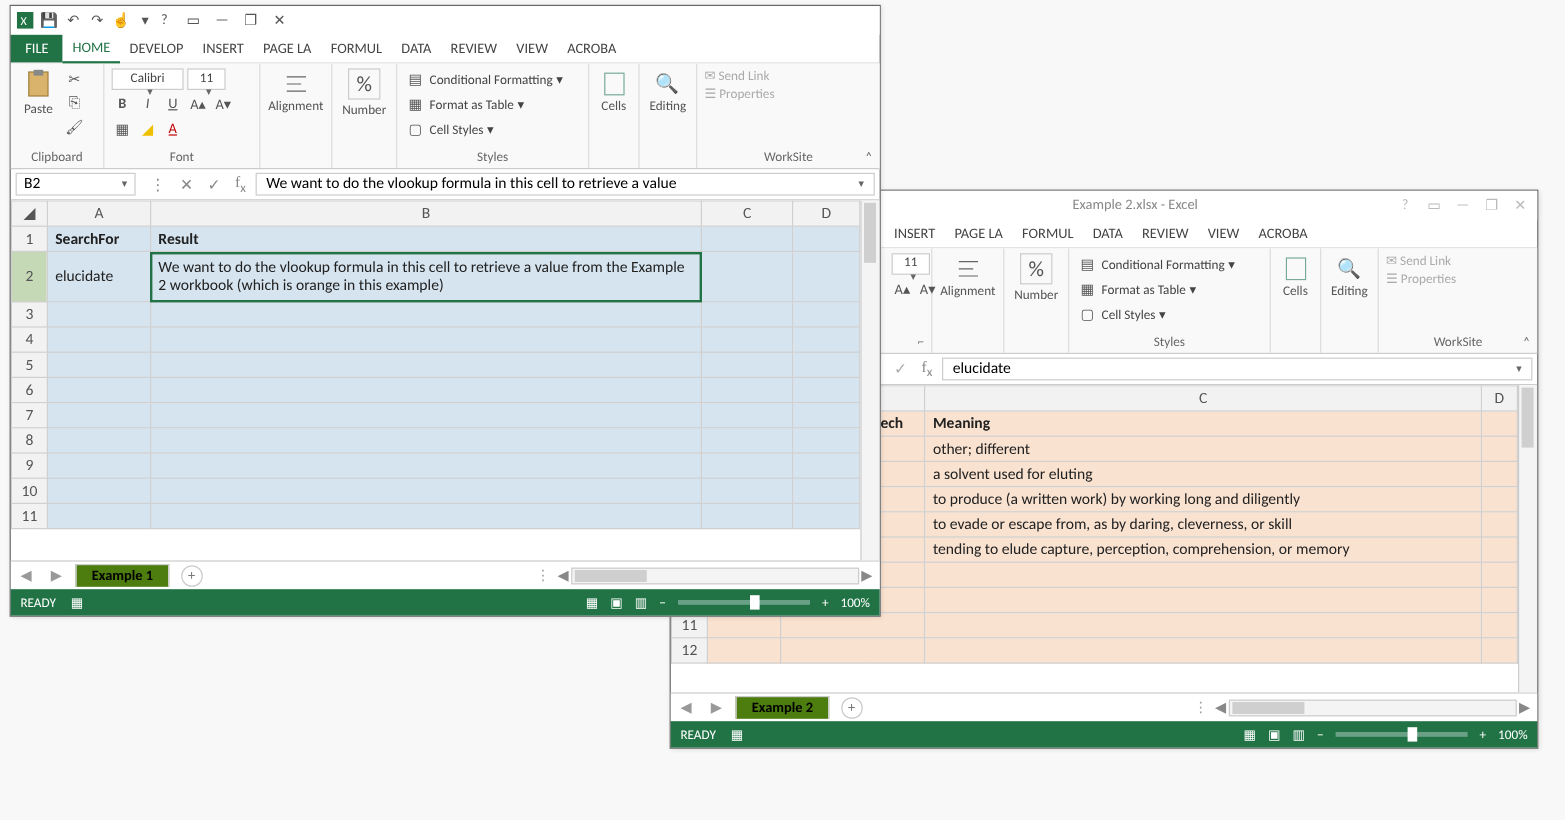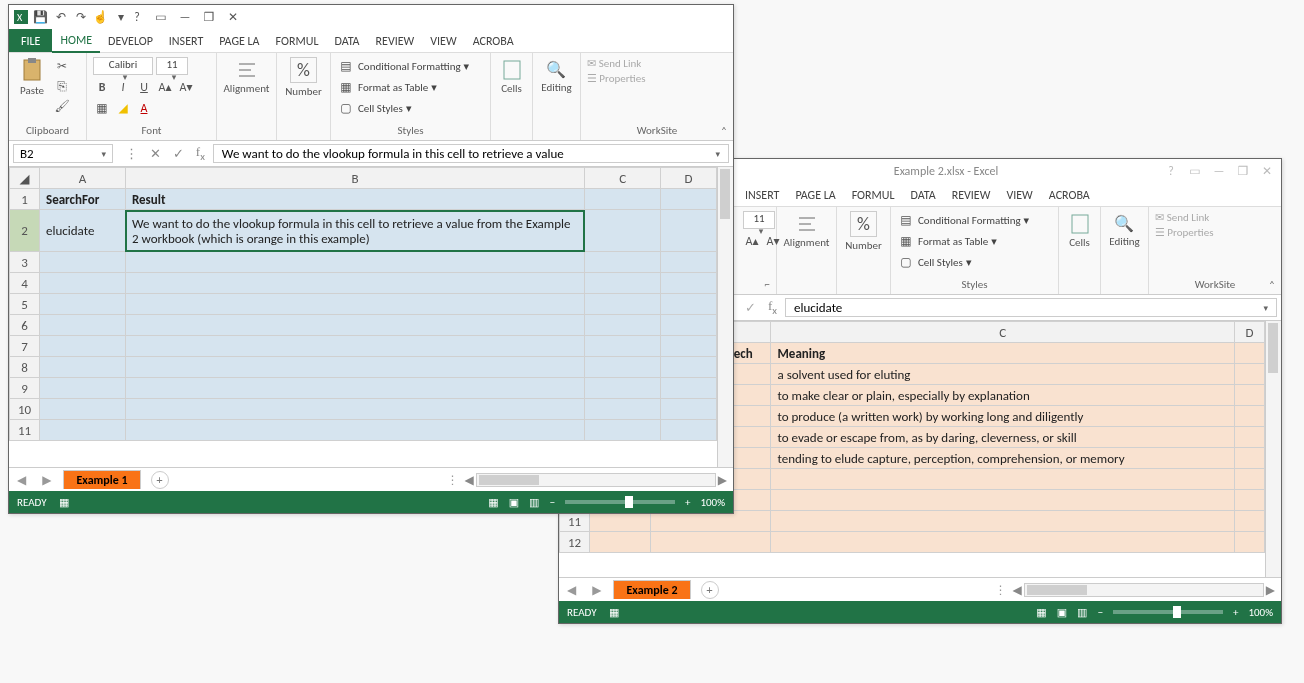--- a/index.html
+++ b/index.html
@@ -36,21 +36,21 @@
   .grid-area { flex:1; display:flex; overflow:hidden; position:relative;}
   .grid-table { border-collapse:collapse; font-size:13px; color:#222; width:100%; }
   .grid-table th, .grid-table td { border:1px solid #d0d0d0; padding:0 6px; height:21px; text-align:left; vertical-align:middle;}
   .grid-table th { background:#f2f2f2; font-weight:normal; text-align:center; color:#555;}
   .grid-table .rowhdr { width:30px; text-align:center; background:#f2f2f2; color:#555;}
   .sheet-blue td.data { background:#d6e4ef; }
   .sheet-orange td.data { background:#f9e2d0; }
   .sel-cell { outline:2px solid #217346; outline-offset:-2px; }
   .sheet-tabs { height:24px; border-top:1px solid #ccc; display:flex; align-items:center; font-size:12px; background:#fff;}
   .sheet-tabs .nav { padding:0 8px; color:#999;}
-  .sheet-tabs .tab { border:1px solid #ccc; border-bottom:none; padding:2px 12px; margin-left:4px; background:#f97316; font-weight:bold;}
+  .sheet-tabs .tab { border:1px solid #ccc; border-bottom:none; padding:2px 12px; margin-left:4px; background:#4d7c0f; font-weight:bold;}
   .sheet-tabs .add { margin-left:10px; border:1px solid #ccc; width:18px; height:18px; border-radius:9px; display:flex; align-items:center; justify-content:center; color:#777;}
   .sheet-tabs .hsbar-wrap { flex:1; display:flex; align-items:center; justify-content:flex-end; padding-right:6px;}
   .hsbar { width:240px; height:14px; border:1px solid #ccc; position:relative; background:#f4f4f4;}
   .hsbar .thumb { position:absolute; left:2px; top:1px; height:10px; width:60px; background:#cfcfcf;}
   .statusbar { height:22px; background:#217346; color:#fff; display:flex; align-items:center; font-size:11px; padding:0 8px; justify-content:space-between;}
   .statusbar .right { display:flex; align-items:center; gap:10px;}
   .zoom-slider { width:110px; height:4px; background:#6aa186; position:relative;}
   .zoom-slider .knob { position:absolute; top:-4px; left:55%; width:8px; height:12px; background:#fff;}
   .vscroll { width:16px; background:#f4f4f4; border-left:1px solid #ccc; position:relative;}
   .vscroll .thumb { position:absolute; top:2px; left:2px; width:10px; height:50px; background:#cfcfcf;}
@@ -496,27 +496,27 @@
         <tr>
               <td class="rowhdr"></td>
               <td class="data" colspan="2"></td>
               <td class="data bold">eech</td>
               <td class="data bold">Meaning</td>
               <td class="data"></td>
             </tr>
         <tr>
               <td class="rowhdr"></td>
               <td class="data" colspan="3"></td>
-              <td class="data">a solvent used for eluting</td>
+              <td class="data">other; different</td>
               <td class="data"></td>
             </tr>
         <tr>
               <td class="rowhdr"></td>
               <td class="data" colspan="3"></td>
-              <td class="data">to make clear or plain, especially by explanation</td>
+              <td class="data">a solvent used for eluting</td>
               <td class="data"></td>
             </tr>
         <tr>
               <td class="rowhdr"></td>
               <td class="data" colspan="3"></td>
               <td class="data">to produce (a written work) by working long and diligently</td>
               <td class="data"></td>
             </tr>
         <tr>
               <td class="rowhdr"></td>

